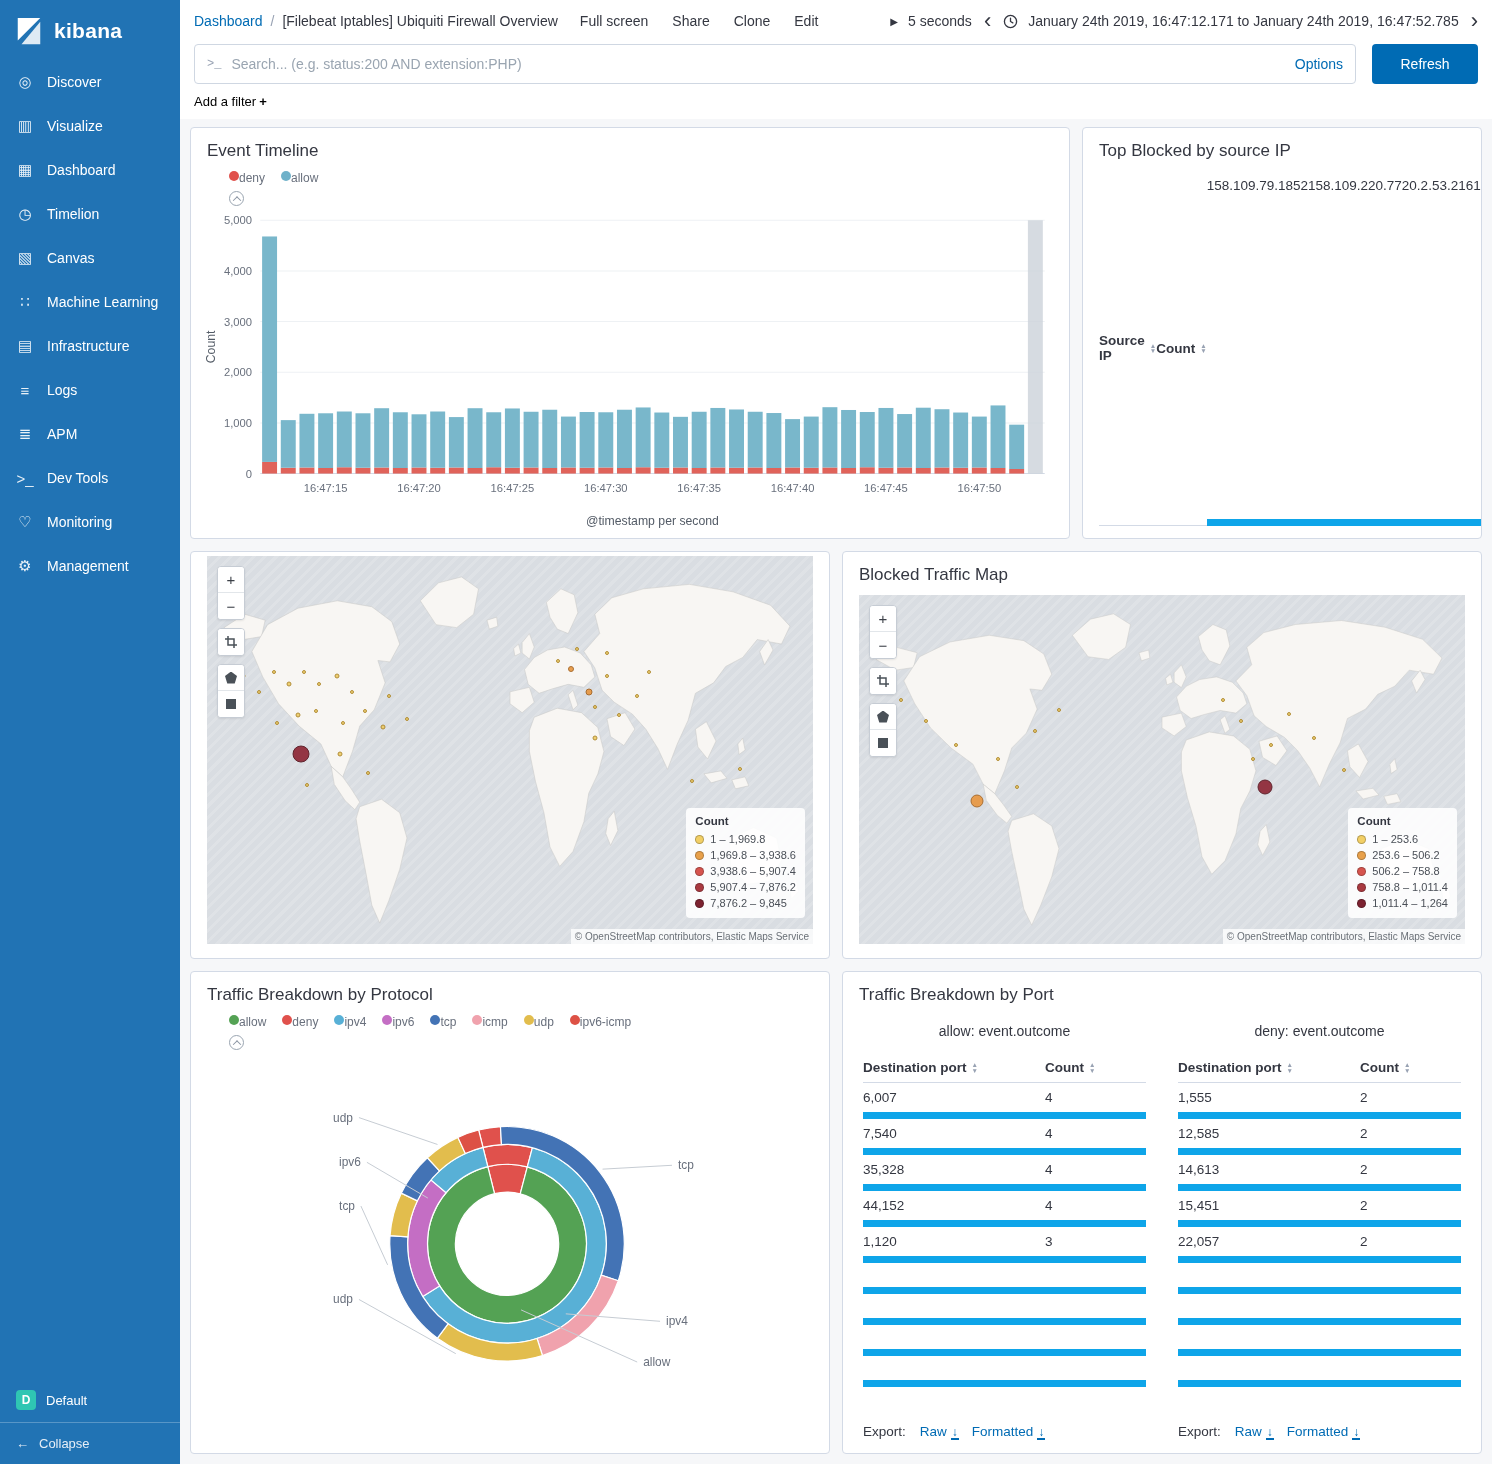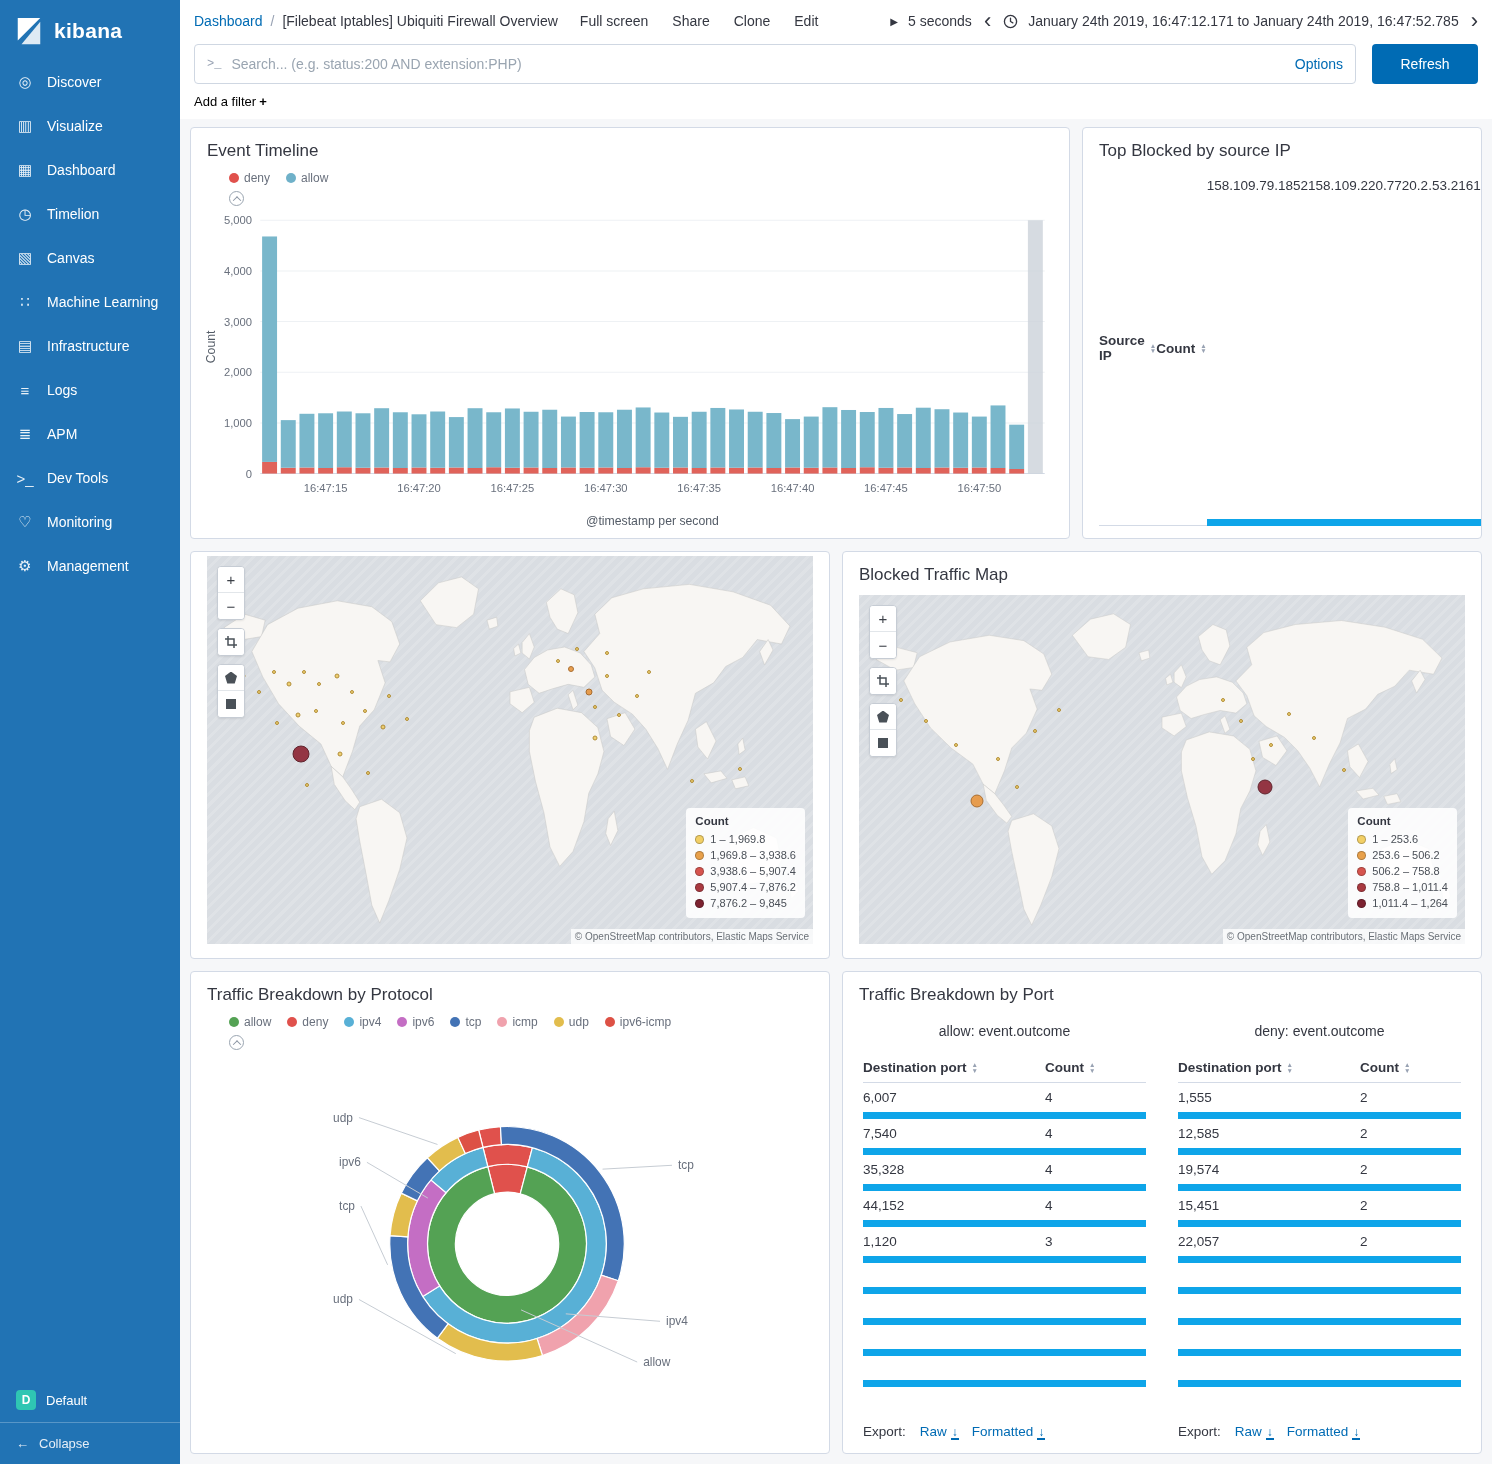--- a/index.html
+++ b/index.html
@@ -42,21 +42,21 @@
 
 .dash{flex:1;background:#f6f7f9;padding:8px 10px 10px;display:flex;flex-direction:column;gap:12px;overflow:hidden}
 .row{display:grid;gap:12px}
 .row1{grid-template-columns:880px 1fr;height:412px}
 .row2{grid-template-columns:1fr 1fr;height:408px}
 .row3{grid-template-columns:1fr 1fr;flex:1}
 .panel{background:#fff;border:1px solid #d3dae6;border-radius:4px;display:flex;flex-direction:column;overflow:hidden;position:relative}
 .panel-title{font-size:17px;font-weight:400;color:#343741;padding:13px 16px 6px}
 
 .viz-legend{display:flex;gap:16px;padding:4px 16px 0 38px;font-size:12px;color:#69707d;flex-wrap:wrap}
-.legend-item{display:flex;align-items:center;gap:5px;cursor:pointer}
+.legend-item{display:flex;cursor:pointer}
 .dot{width:10px;height:10px;border-radius:50%;display:inline-block}
 .circ{width:15px;height:15px;border:1px solid #9aa5b1;border-radius:50%;margin:6px 0 0 38px;display:flex;align-items:center;justify-content:center;cursor:pointer;flex:0 0 auto}
 .circ i{display:block;width:6px;height:6px;border-left:1.5px solid #8b95a3;border-top:1.5px solid #8b95a3;transform:rotate(45deg) translate(1px,1px)}
 
 #timeline-svg{width:calc(100% - 20px);margin:2px 10px 0;display:block}
 #timeline-svg .tick{font-size:11px;fill:#69707d}
 #timeline-svg .axis-title{font-size:12px;fill:#535b66}
 
 .tb-table{padding:4px 16px 12px;display:flex;flex-direction:row;flex:1}
 .thead{display:grid;border-bottom:1px solid #d3dae6;padding:7px 0;font-weight:bold;font-size:13px}
@@ -732,21 +732,21 @@
               </div>
               <div class="trow">
                   <span>1,555</span>
                   <span>2</span>
                 </div>
                 <div class="trow">
                   <span>12,585</span>
                   <span>2</span>
                 </div>
                 <div class="trow">
-                  <span>19,574</span>
+                  <span>14,613</span>
                   <span>2</span>
                 </div>
                 <div class="trow">
                   <span>15,451</span>
                   <span>2</span>
                 </div>
                 <div class="trow">
                   <span>22,057</span>
                   <span>2</span>
                 </div>

